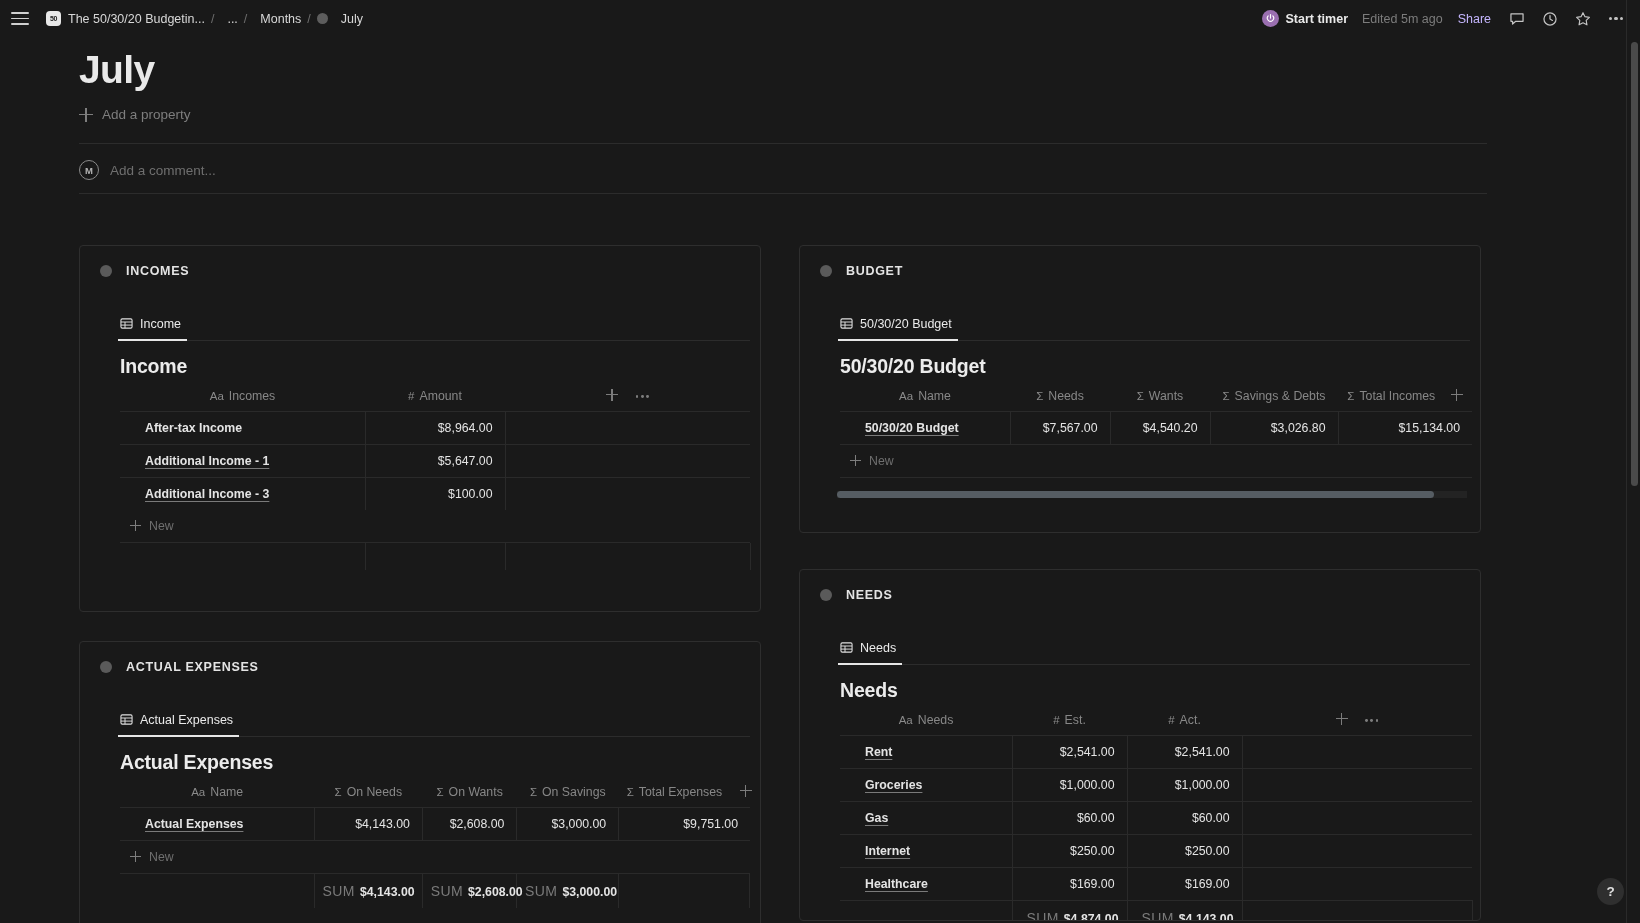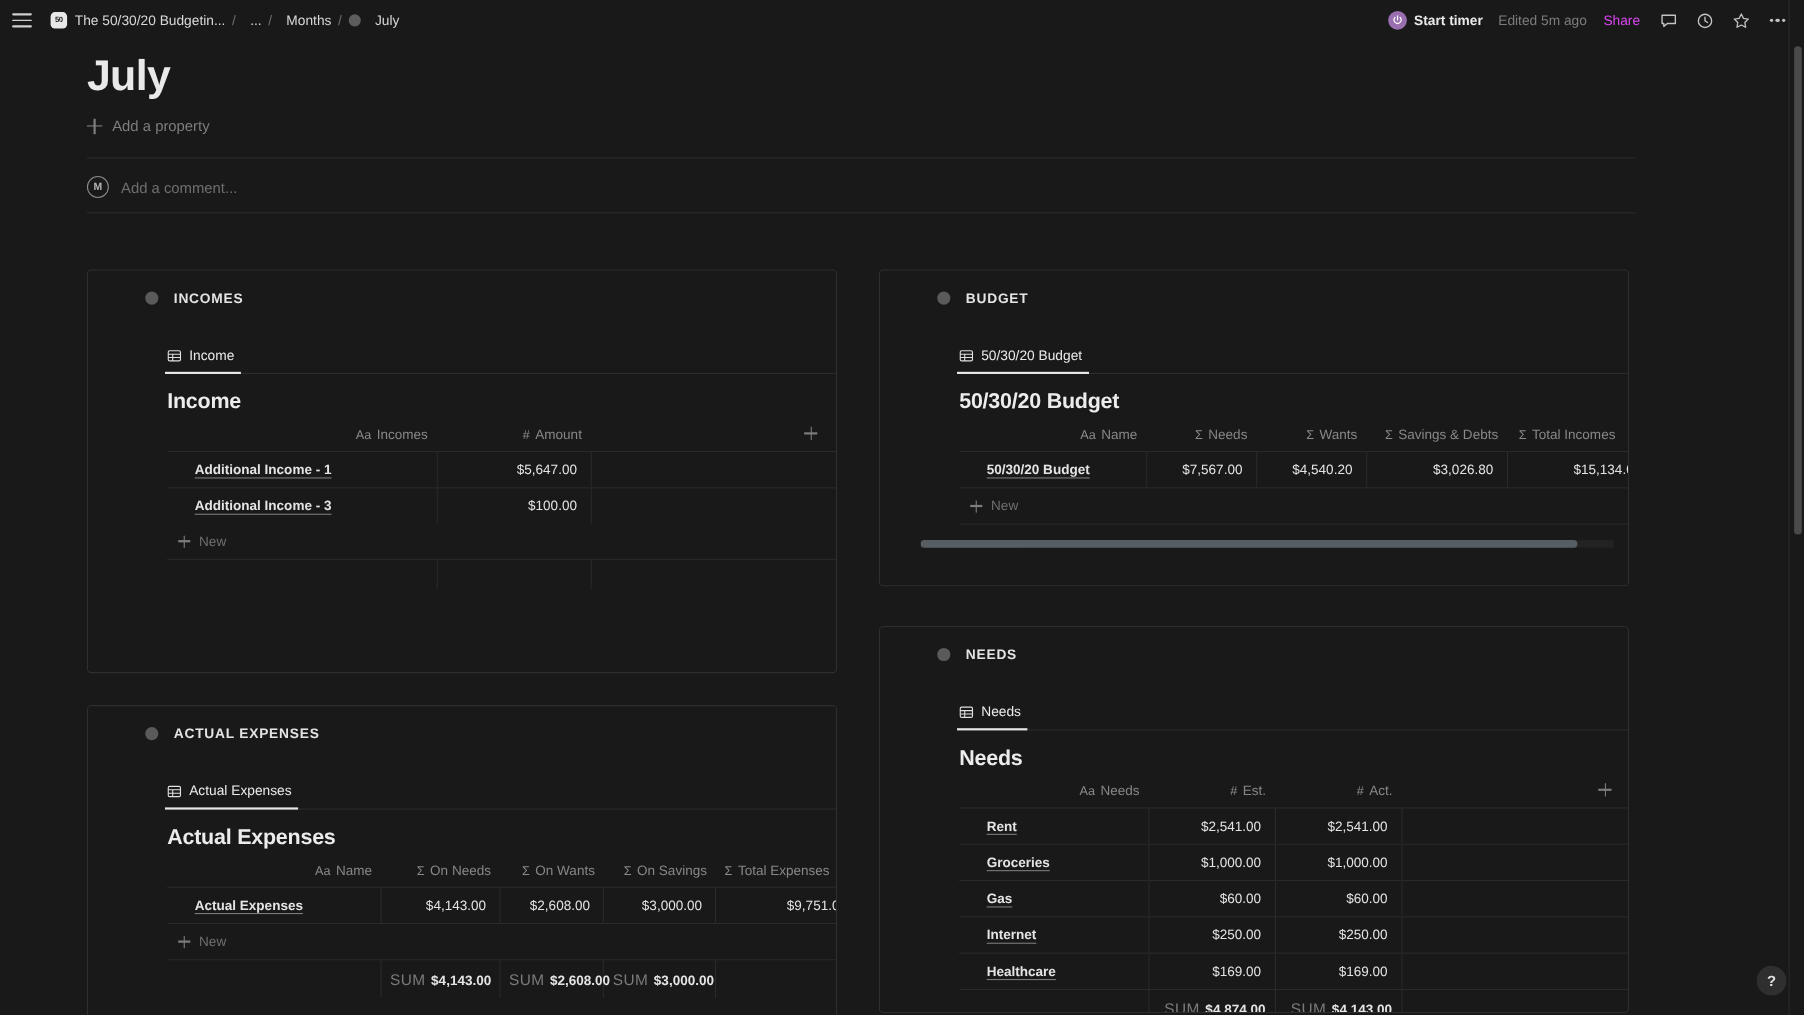--- a/index.html
+++ b/index.html
@@ -26,21 +26,21 @@
   .crumb-text { font-size:12.5px; color:#d8d8d8; margin-left:7px; white-space:nowrap; }
   .crumb-sep { font-size:12.5px; color:#6d6d6d; margin:0 6px; }
   .crumb-dot { width:11px; height:11px; border-radius:50%; background:#5d5d5d; margin-right:6px; }
   .spacer { flex:1; }
   .timer-wrap { display:flex; align-items:center; margin-right:14px; }
   .timer-icon { width:17px; height:17px; border-radius:50%; background:#9a6fb0;
                 display:flex; align-items:center; justify-content:center; margin-right:7px; }
   .timer-icon svg { display:block; }
   .timer-label { font-size:12.5px; color:#e9e9e9; font-weight:600; }
   .edited { font-size:12.5px; color:#7c7c7c; margin-right:15px; }
-  .share { font-size:12.5px; color:#d946ef; margin-right:16px; cursor:pointer; }
+  .share { font-size:12.5px; color:#c4b5fd; margin-right:16px; cursor:pointer; }
   .ticon { width:20px; height:20px; margin-right:13px; display:flex; align-items:center;
            justify-content:center; color:#c3c3c3; cursor:pointer; }
   .ticon:last-child { margin-right:14px; }
   .dots3 { display:flex; gap:2.6px; align-items:center; }
   .dots3 i { width:3.2px; height:3.2px; border-radius:50%; background:#c3c3c3; display:block; }
 
   
   .page-title { position:absolute; left:79px; top:48px; font-size:39px; font-weight:bold;
                 color:#e9e9e9; letter-spacing:-0.6px; }
   .add-prop { position:absolute; left:79px; top:107px; display:flex; align-items:center;
@@ -51,35 +51,35 @@
   .plus-ico:after { top:0; left:6.2px; height:14px; width:1.5px; }
   .divider { position:absolute; left:79px; width:1408px; height:1px; background:#2c2c2c; }
   .comment-row { position:absolute; left:79px; top:160px; display:flex; align-items:center; }
   .avatar { width:20px; height:20px; border-radius:50%; border:1.3px solid #8a8a8a;
             color:#b4b4b4; font-size:9.5px; display:flex; align-items:center; justify-content:center;
             font-weight:600; }
   .comment-ph { font-size:13.5px; color:#6f6f6f; margin-left:11px; }
 
   
   .panel { position:absolute; border:1px solid #2e2e2e; border-radius:4px; background:#191919;
-           overflow:hidden;padding-left:32px; }
+           overflow:hidden; }
   .panel-head { display:flex; align-items:center; padding:18px 0 0 20px; }
   .panel-dot { width:12px; height:12px; border-radius:50%; background:#5a5a5a; margin-right:14px; }
   .panel-title { font-size:12.5px; font-weight:bold; letter-spacing:0.7px; color:#e4e4e4; }
 
   .tabbar { position:relative; margin:38px 0 0 38px; display:inline-flex; }
   .tab { display:flex; align-items:center; padding:0 6px 8px 2px; font-size:12.5px; color:#eaeaea;
          border-bottom:2px solid #e6e6e6; cursor:pointer; }
   .grid-ico { margin-right:7px; display:flex; }
   .tabline { position:absolute; height:1px; background:#2c2c2c; }
 
   .db-title { font-size:19.5px; font-weight:bold; color:#ececec; letter-spacing:-0.2px; }
 
   table.db { border-collapse:collapse; table-layout:fixed; }
-  table.db th { font-size:12.3px; font-weight:normal; color:#878787; text-align:right;
+  table.db th { font-size:12.3px; font-weight:normal; color:#878787; text-align:center;
                 padding:5px 8px 8px 8px; white-space:nowrap; }
   table.db th .ptype { color:#8b8b8b; margin-right:5px; font-size:11.5px; }
   table.db td { font-size:12.3px; color:#e4e4e4; padding:9px 8px; height:27px;
                 border-top:1px solid #2a2a2a; border-right:1px solid #2a2a2a; }
   table.db td.first { font-weight:bold; padding-left:25px; }
   table.db td.num { text-align:right; padding-right:12px; }
   table.db td.blank { border-right:none; }
   table.db tr.last td { border-bottom:1px solid #2a2a2a; }
   .linkish { text-decoration:underline; text-decoration-color:#7a7a7a; text-underline-offset:2.5px; }
   .newrow { display:flex; align-items:center; font-size:12.3px; color:#6f6f6f; padding:9px 0 9px 10px;
@@ -224,20 +224,25 @@
           <span class="hdr-dots">
                 <i></i>
                 <i></i>
                 <i></i>
               </span>
         </th>
       </tr>
       </thead>
       <tbody>
         <tr>
+          <td class="first">After-tax Income</td>
+          <td class="num">$8,964.00</td>
+          <td class="blank"></td>
+        </tr>
+        <tr>
           <td class="first"><span class="linkish">Additional Income - 1</span></td>
           <td class="num">$5,647.00</td>
           <td class="blank"></td>
         </tr>
         <tr>
           <td class="first"><span class="linkish">Additional Income - 3</span></td>
           <td class="num">$100.00</td>
           <td class="blank"></td>
         </tr>
       </tbody>

